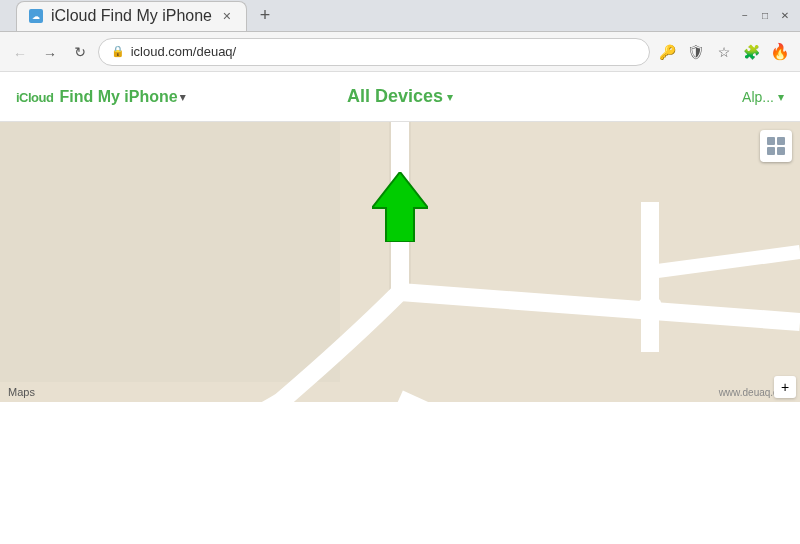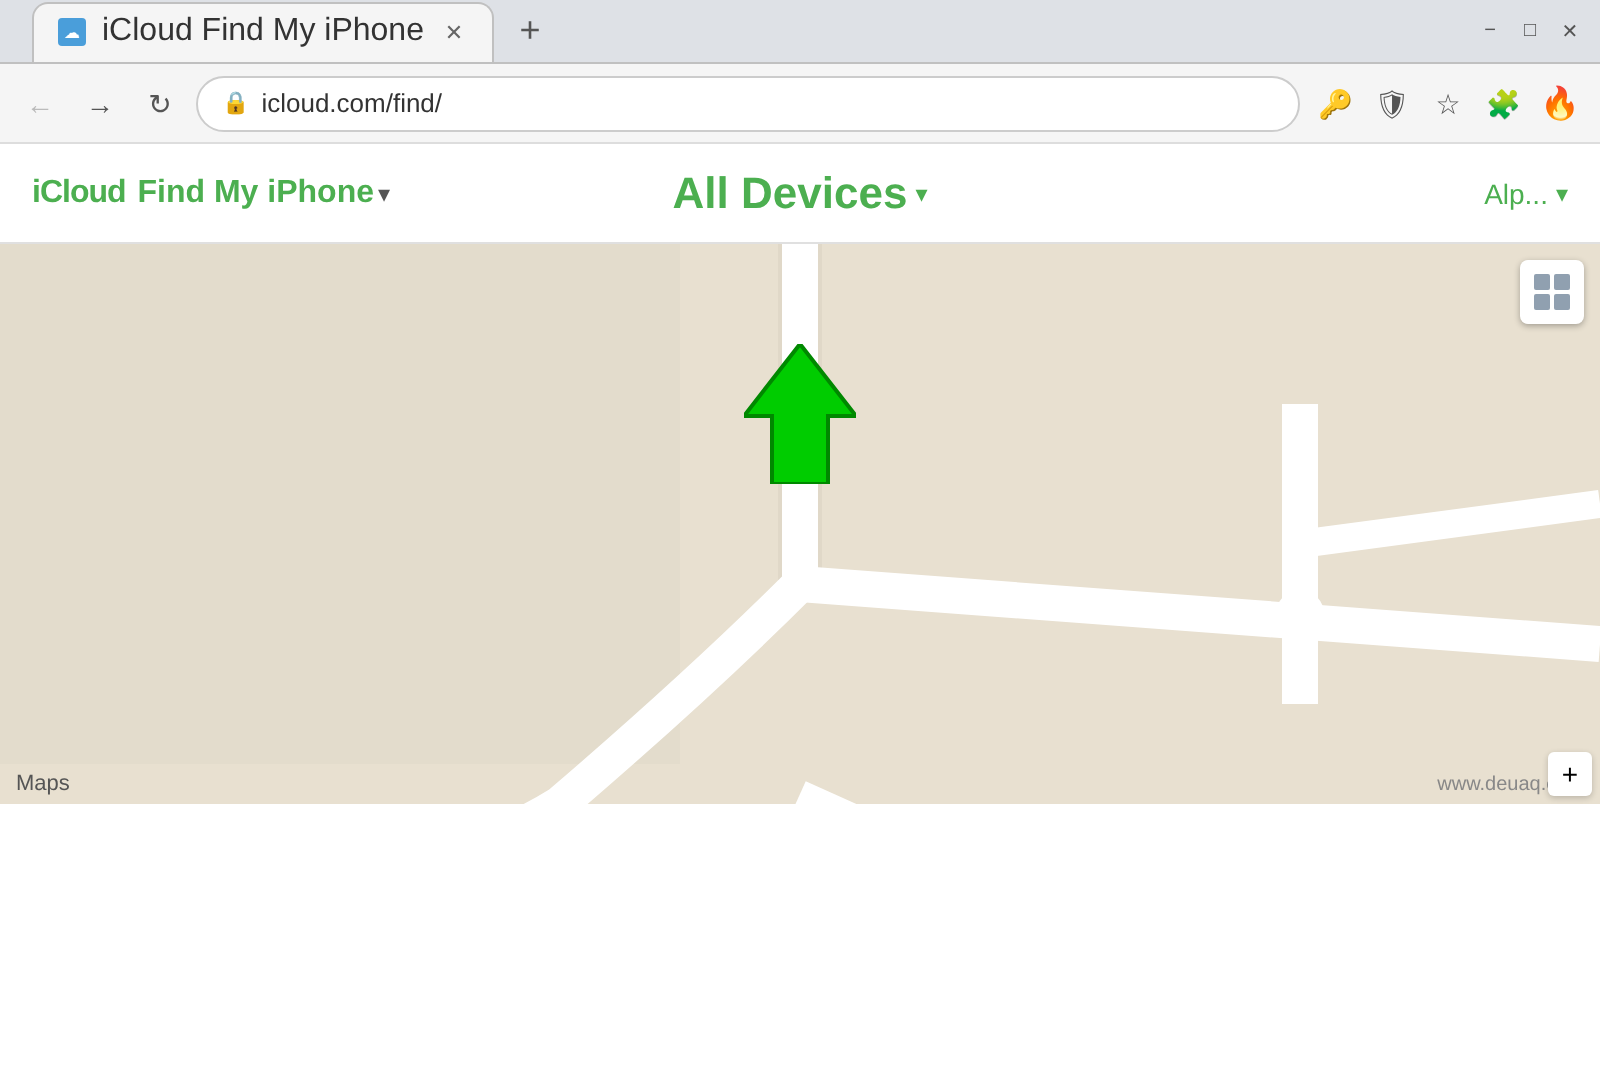--- a/index.html
+++ b/index.html
@@ -123,39 +123,39 @@
     }
     .icloud-logo {
       font-size: 16px;
       font-weight: 300;
       color: #999;
       letter-spacing: -0.5px;
     }
     .icloud-logo span {
       color: #4caf50;
       font-weight: 600;
-      font-size: 16px;
+      font-size: 13px;
     }
     .app-bar-dropdown {
       font-size: 12px;
       color: #555;
       cursor: pointer;
       margin-left: 2px;
     }
     .all-devices {
       position: absolute;
       left: 50%;
       transform: translateX(-50%);
       display: flex;
       align-items: center;
       gap: 4px;
       cursor: pointer;
     }
     .all-devices-text {
-      font-size: 22px;
+      font-size: 18px;
       font-weight: 600;
       color: #4caf50;
       text-align: center;
     }
     .all-devices-chevron {
       font-size: 12px;
       color: #4caf50;
     }
     .user-menu {
       margin-left: auto;
@@ -293,21 +293,21 @@
     <span>←</span>
   </div>
   <div class="nav-btn">
     <span>→</span>
   </div>
   <div class="nav-btn">
     <span>↻</span>
   </div>
   <div class="url-bar">
     <span class="lock-icon">🔒</span>
-    <span class="url-text">icloud.com/find/</span>
+    <span class="url-text">icloud.com/deuaq/</span>
   </div>
   <div class="toolbar-icons">
     <div class="toolbar-icon">🔑</div>
     <div class="toolbar-icon">🛡</div>
     <div class="toolbar-icon star">☆</div>
     <div class="toolbar-icon">🧩</div>
     <div class="toolbar-icon fire">🔥</div>
   </div>
 </div>
 

